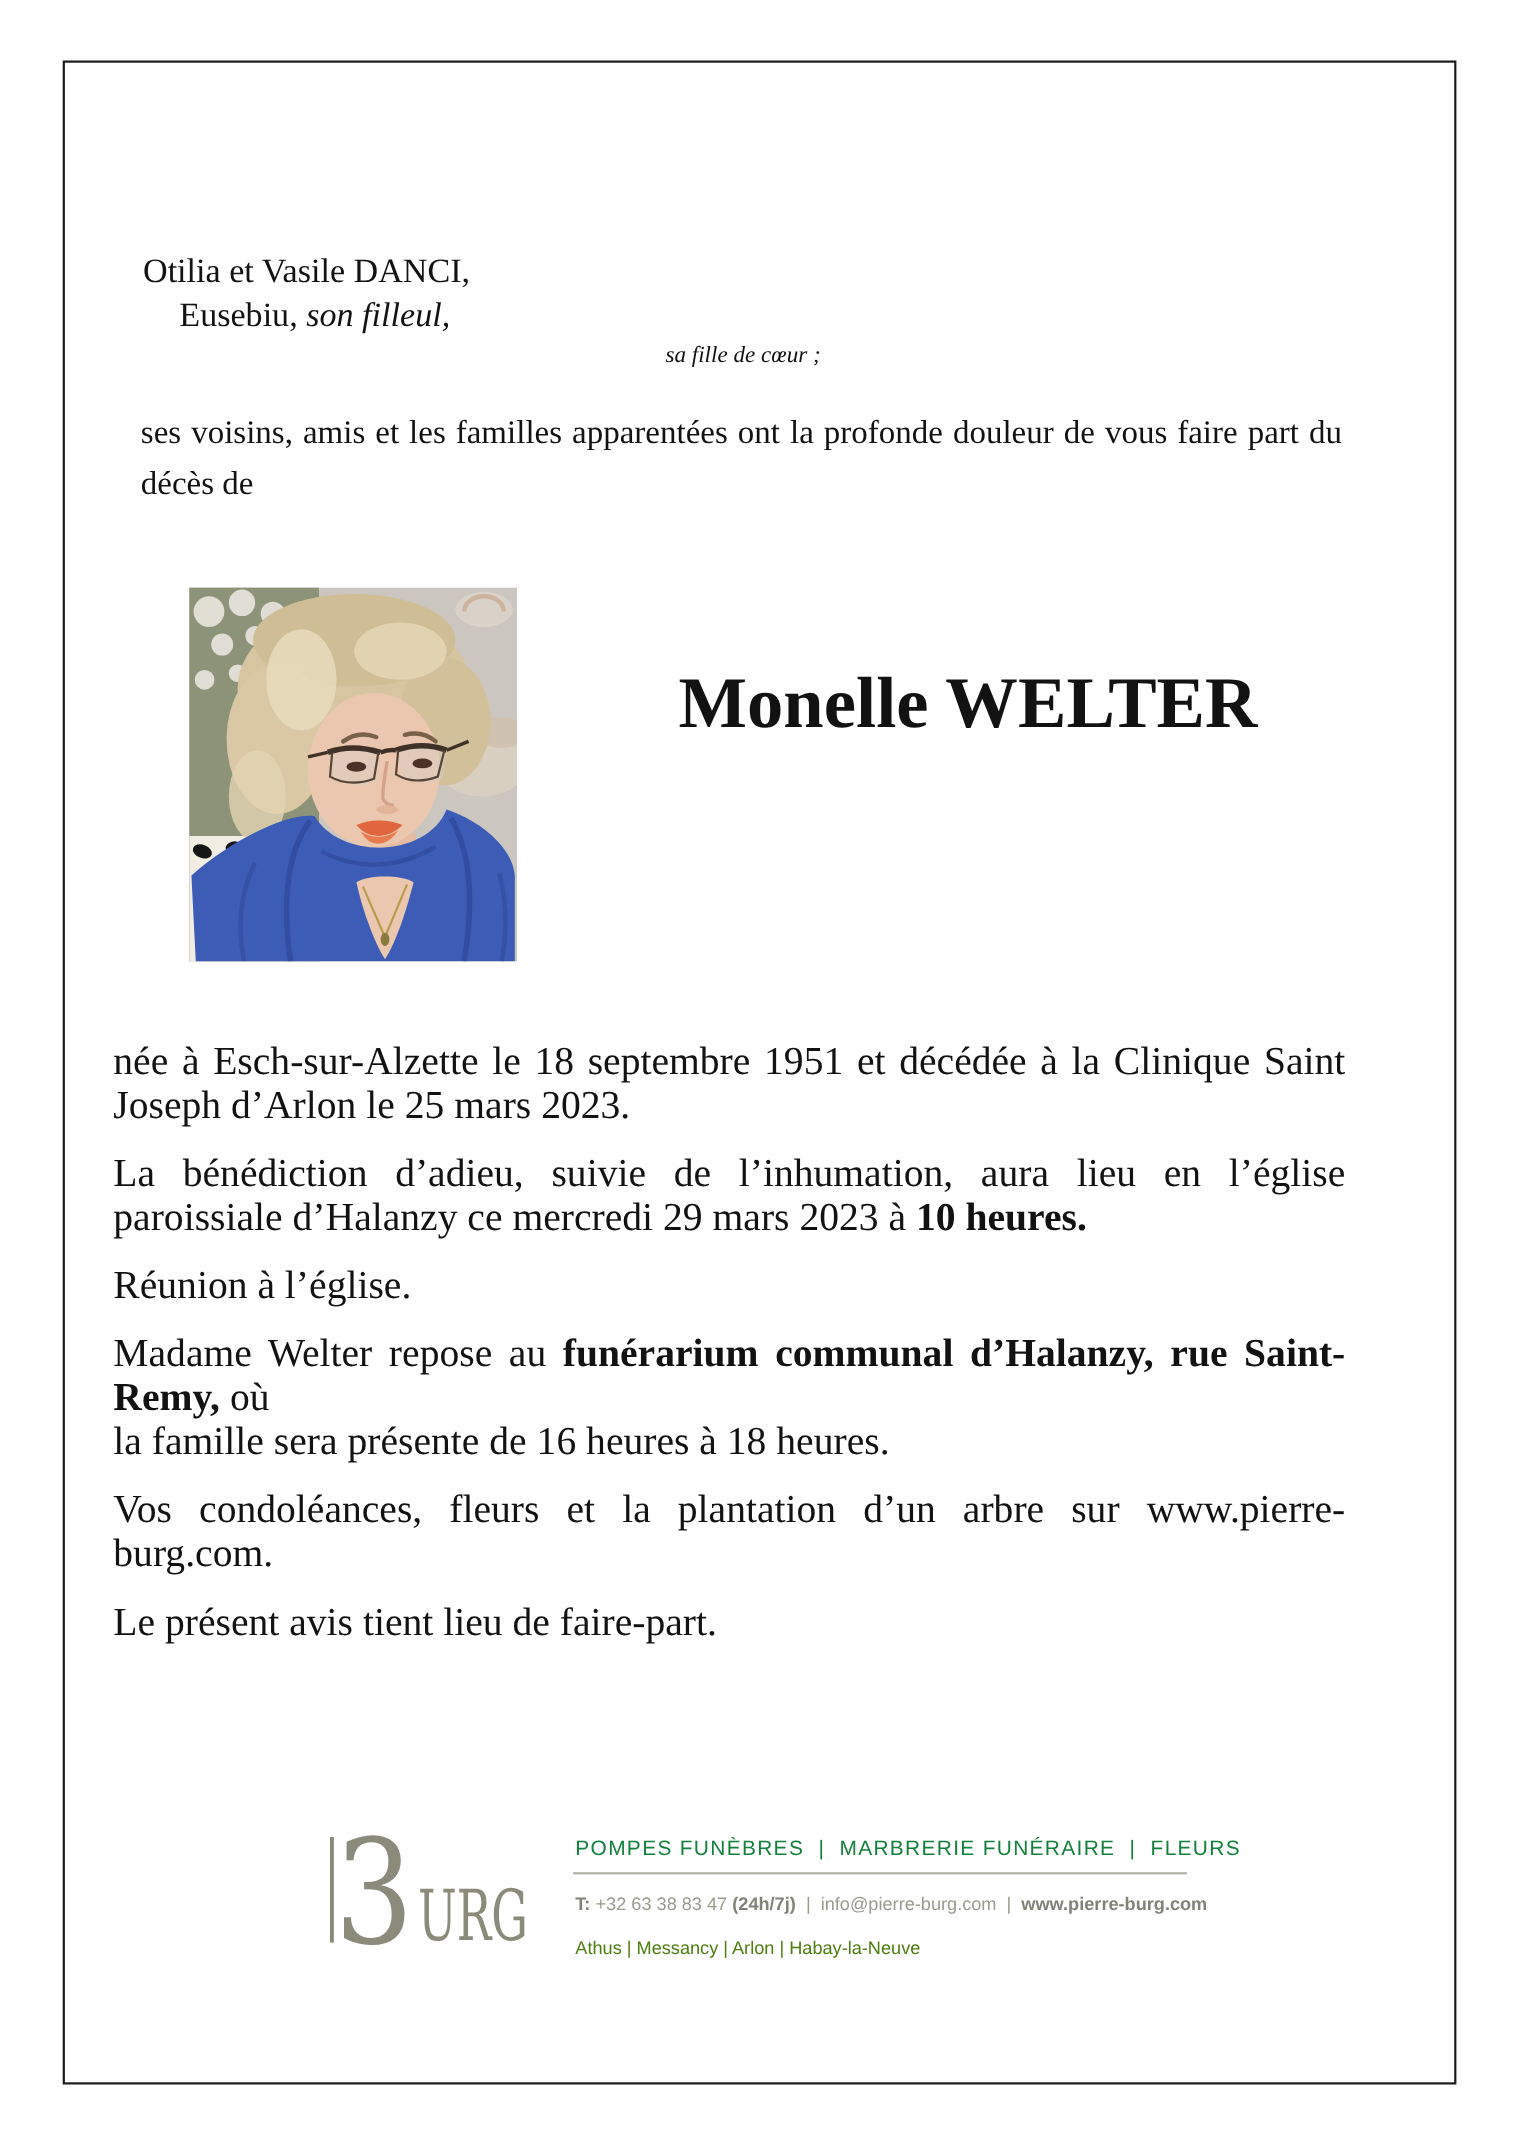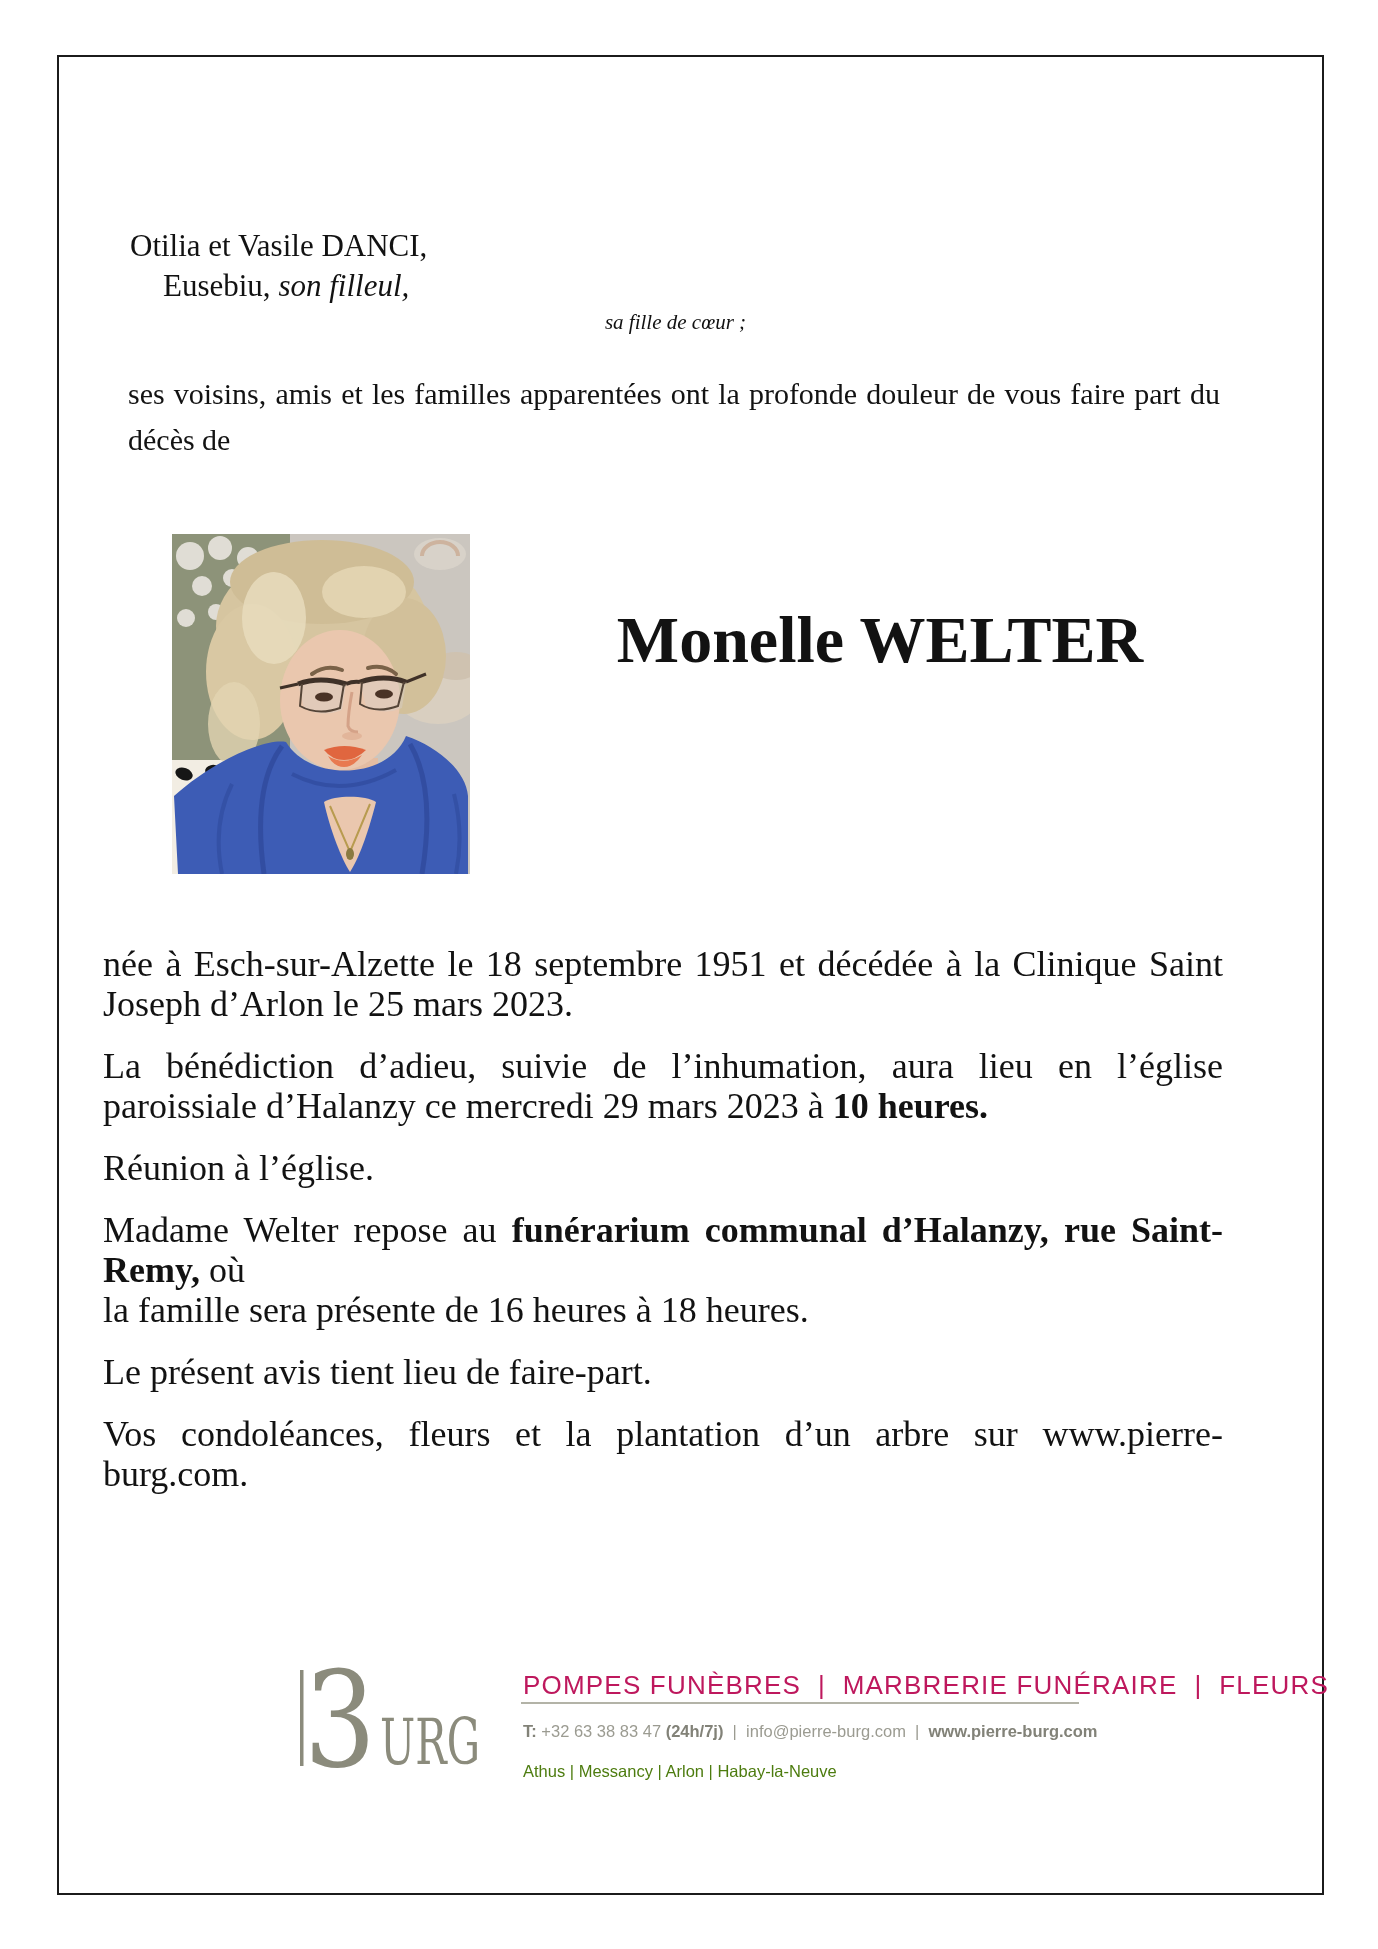--- a/index.html
+++ b/index.html
@@ -16,21 +16,21 @@
   
   .announce{font-size:30px;line-height:46px;text-align:justify;}
   
   .title-wrap{text-align:center;}
   .title-1{font-size:80px;line-height:84px;font-weight:bold;}
   .title-2{font-size:66px;line-height:70px;font-weight:bold;}
   
   .body-text p{font-size:36px;line-height:40px;text-align:justify;margin:0 0 22px 0;}
   
   .footer-sans{font-family:"Liberation Sans",sans-serif;}
-  .svc{font-size:26px;letter-spacing:1.2px;color:#be185d;white-space:nowrap;}
+  .svc{font-size:19px;letter-spacing:1.2px;color:#15803d;white-space:nowrap;}
   .rule{border-top:2px solid #b3b3a7;width:558px;height:0;}
   .contact{font-size:16.5px;color:#9b9b91;white-space:nowrap;}
   .contact .b{color:#828278;}
   .cities{font-size:16.5px;color:#4d7c0f;white-space:nowrap;}
 </style>
 </head>
 <body>
 
 <div class="page">
   <div class="frame"></div>
@@ -122,22 +122,22 @@
 
   <div class="abs title-wrap" style="left:455px;top:596px;width:850px;">
     <div class="title-2" style="margin-top:9px;">Monelle WELTER</div>
   </div>
 
   <div class="abs body-text" style="left:103px;top:944px;width:1120px;">
     <p><span>née à Esch-sur-Alzette le 18 septembre 1951 et décédée à la Clinique Saint Joseph d’Arlon le 25 mars 2023.</span></p>
     <p><span>La bénédiction d’adieu, suivie de l’inhumation, aura lieu en l’église paroissiale d’Halanzy ce mercredi 29 mars 2023 à </span><span class="b">10 heures.</span></p>
     <p><span>Réunion à l’église.</span></p>
     <p><span>Madame Welter repose au </span><span class="b">funérarium communal d’Halanzy, rue Saint-Remy,</span><span> où</span><br><span>la famille sera présente de 16 heures à 18 heures.</span></p>
+    <p><span>Vos condoléances, fleurs et la plantation d’un arbre sur www.pierre-burg.com.</span></p>
     <p><span>Le présent avis tient lieu de faire-part.</span></p>
-    <p><span>Vos condoléances, fleurs et la plantation d’un arbre sur www.pierre-burg.com.</span></p>
   </div>
 
   <svg class="abs" style="left:298px;top:1646px;" width="186" height="130" viewBox="0 0 186 130" aria-hidden="true">
     <rect x="2" y="24" width="3.5" height="96" fill="#8b8b7c"></rect>
     <text x="6" y="120" font-family="DejaVu Serif, serif" font-size="132" fill="#8b8b7c" textLength="72" lengthAdjust="spacingAndGlyphs">3</text>
     <text x="82" y="118" font-family="DejaVu Serif, serif" font-size="64" fill="#8b8b7c" textLength="100" lengthAdjust="spacingAndGlyphs">URG</text>
   </svg>
 
   <div class="abs footer-sans svc" style="left:523px;top:1670px;">POMPES FUNÈBRES&nbsp;&nbsp;|&nbsp;&nbsp;MARBRERIE FUNÉRAIRE&nbsp;&nbsp;|&nbsp;&nbsp;FLEURS</div>
   <div class="abs rule" style="left:521px;top:1702px;"></div>

